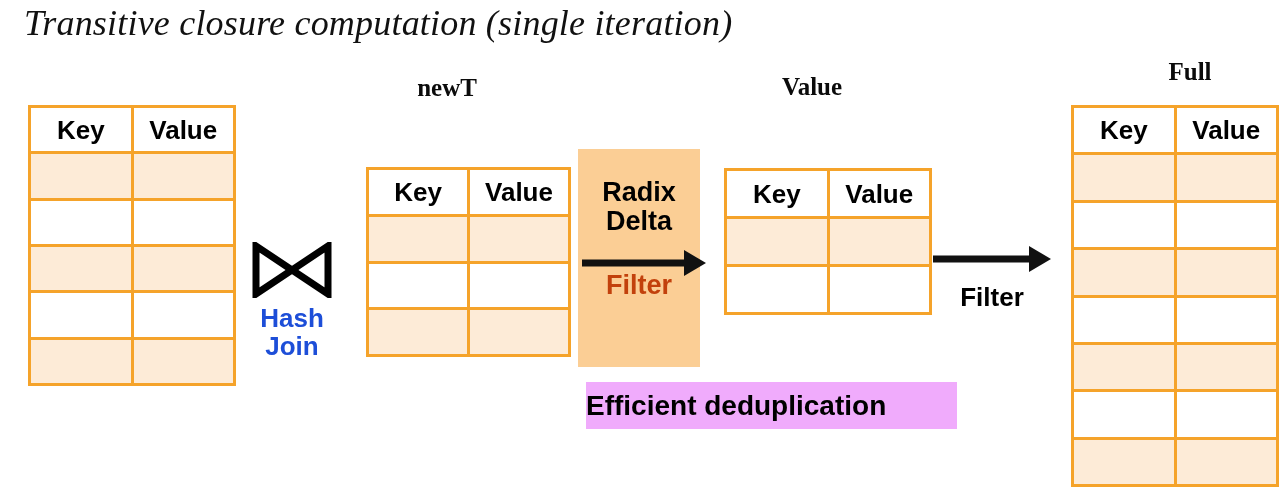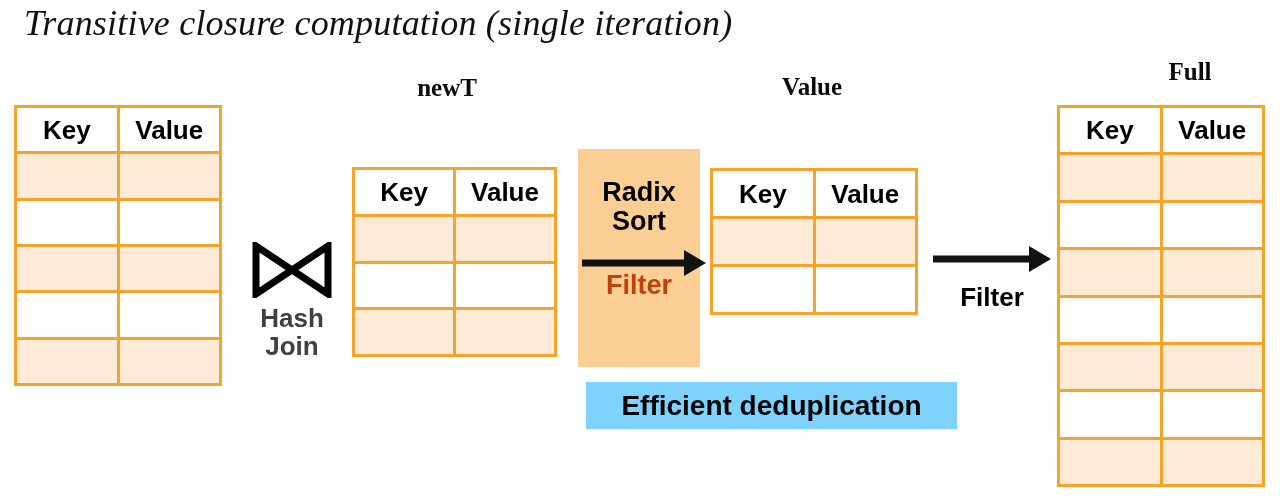--- a/index.html
+++ b/index.html
@@ -42,20 +42,21 @@
   }
 
   
   .kv-table {
     position: absolute;
     box-sizing: border-box;
     border: 3px solid #f5a32a;
     background: #ffffff;
     display: flex;
     flex-direction: column;
+    margin-left: 14px;
   }
   .kv-row {
     display: flex;
     flex: 1 1 0;
     box-sizing: border-box;
     border-bottom: 3px solid #f5a32a;
     min-height: 0;
   }
   .kv-row:last-child { border-bottom: none; }
   .kv-row.head { background: #ffffff; }
@@ -84,21 +85,21 @@
     position: absolute;
   }
   .join-symbol {
     display: block;
     margin: 0 auto;
   }
   .join-label {
     font-family: "Liberation Sans", sans-serif;
     font-weight: bold;
     font-size: 26px;
-    color: #404040;
+    color: #1d4ed8;
     text-align: center;
     line-height: 1.08;
     margin-top: 6px;
     white-space: pre-line;
   }
 
   
   .stage-box {
     position: absolute;
     background: #fbce95;
@@ -137,24 +138,23 @@
     font-weight: bold;
     font-size: 26px;
     color: #000000;
     white-space: nowrap;
     transform: translateX(-50%);
   }
 
   
   .banner {
     position: absolute;
-    background: #7dd3fc;
+    background: #f0abfc;
     display: flex;
     align-items: center;
-    justify-content: center;
   }
   .banner-text {
     font-family: "Liberation Sans", sans-serif;
     font-weight: bold;
     font-size: 28px;
     color: #000000;
     white-space: nowrap;
   }
 </style>
 </head>
@@ -223,21 +223,21 @@
         <div class="kv-cell"></div>
       </div>
     <div class="kv-row fill">
         <div class="kv-cell"></div>
         <div class="kv-cell"></div>
       </div>
   </div>
 
   <div class="stage-box" style="left:578px; top:149px; width:122px; height:218px;">
     <div class="stage-line1">Radix
-Sort</div>
+Delta</div>
     <div class="stage-line2">Filter</div>
   </div>
   <svg class="arrow" style="left:580px; top:248px;" width="128" height="30" viewBox="0 0 128 30">
     <line x1="2" y1="15" x2="108" y2="15" stroke="#111111" stroke-width="7"></line>
     <path d="M104 2 L126 15 L104 28 Z" fill="#111111"></path>
   </svg>
 
   <div class="caption" style="left:812px; top:73px;">Value</div>
   <div class="kv-table" style="left:710px; top:168px; width:208px; height:147px;">
     <div class="kv-row head">

